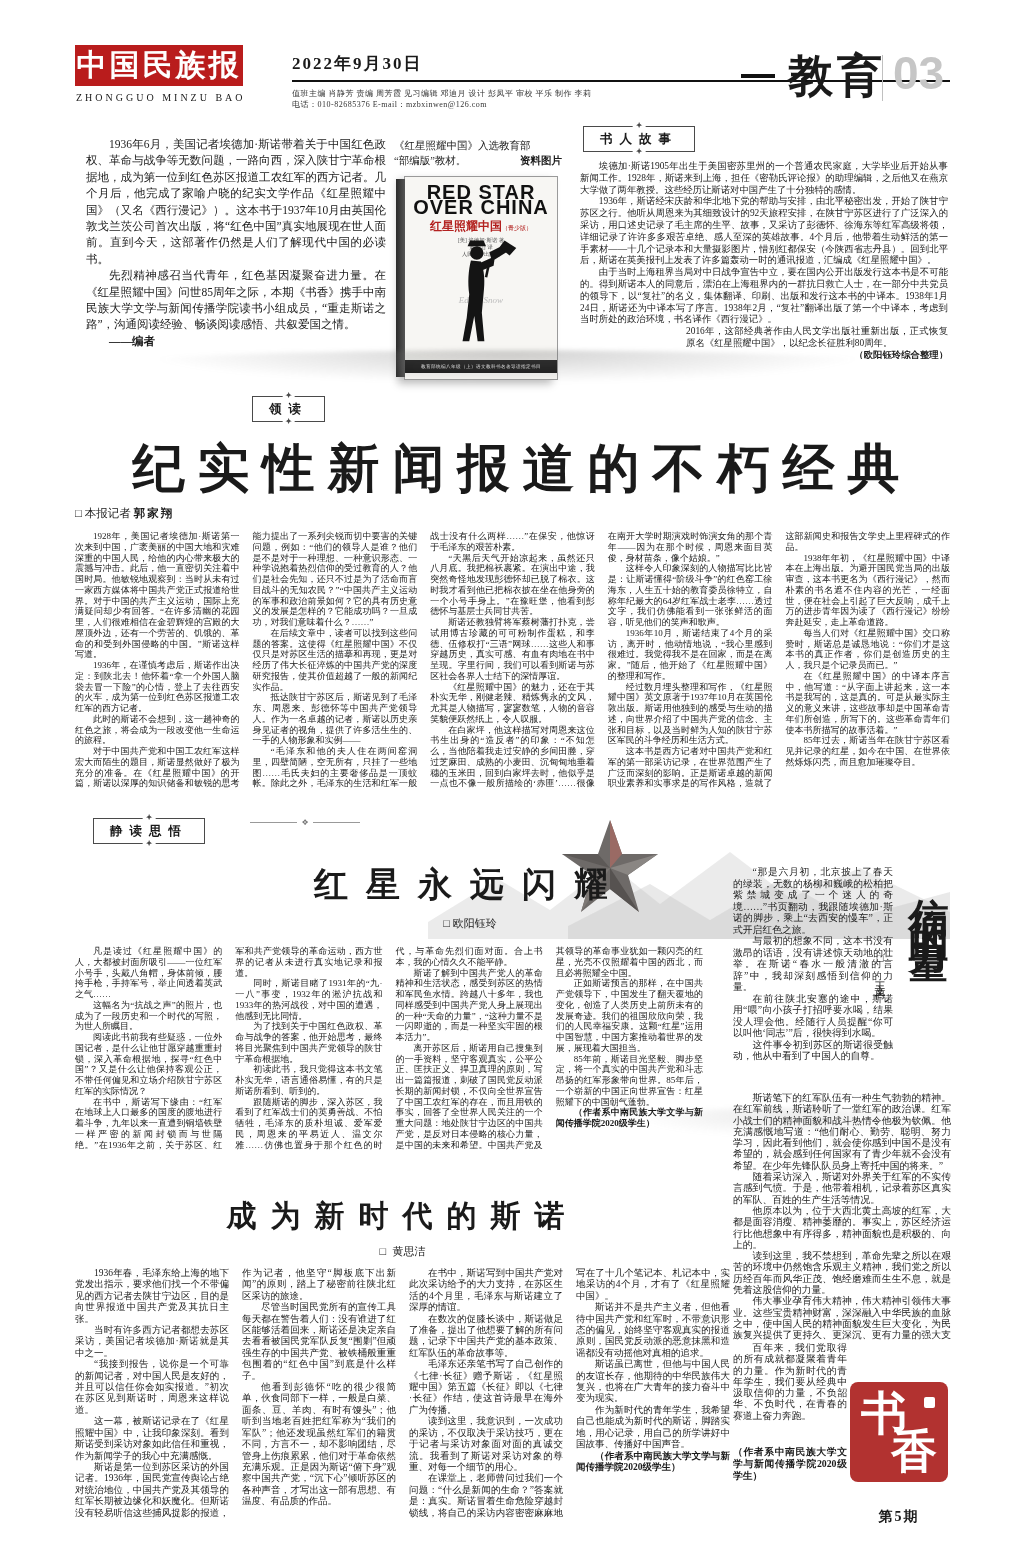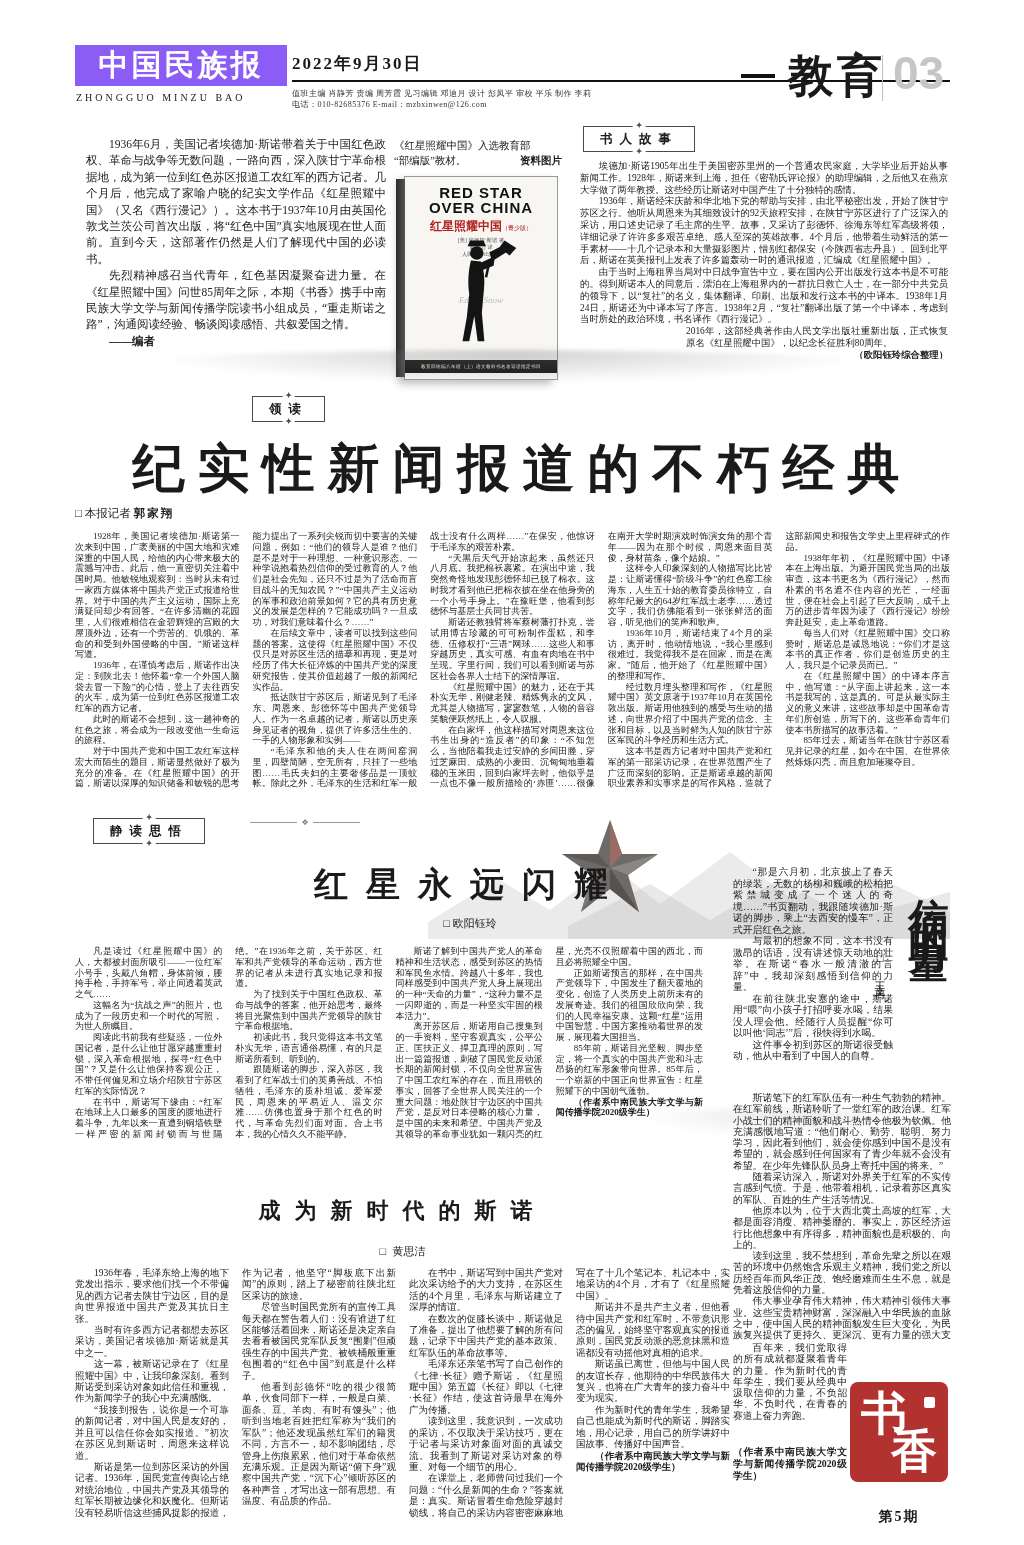--- a/index.html
+++ b/index.html
@@ -1,20 +1,20 @@
 <!DOCTYPE html>
 <html><head>
 <meta charset="utf-8">
 <style>
   html,body{margin:0;padding:0;background:#dcdcdc;}
   .page{position:relative;width:1024px;height:1545px;margin:0 auto;background:#ffffff;overflow:hidden;
         font-family:"Liberation Serif",serif;color:#1a1a1a;}
   .abs{position:absolute;}
   
-  .logo-box{left:75px;top:45px;width:212px;height:41px;background:#8b5cf6;color:#fff;
+  .logo-box{left:75px;top:45px;width:168px;height:41px;background:#b91c1c;color:#fff;
             display:flex;align-items:center;justify-content:center;font-size:30px;font-weight:bold;
             letter-spacing:3px;font-family:"Liberation Serif",serif;}
   .logo-py{left:76px;top:92px;width:210px;font-size:10px;letter-spacing:3px;color:#1a1a1a;}
   .mast-date{left:292px;top:52px;font-size:17px;font-weight:bold;letter-spacing:2px;}
   .mast-rule{left:292px;top:80px;width:658px;height:2px;background:#111;}
   .mast-staff{left:292px;top:88px;font-size:8px;color:#333;letter-spacing:.5px;}
   .mast-contact{left:292px;top:99px;font-size:8px;color:#333;letter-spacing:.5px;}
   .sec-dash{left:741px;top:74px;width:34px;height:4px;background:#111;}
   .sec-name{left:788px;top:46px;font-size:45px;font-weight:900;font-family:"Liberation Sans",sans-serif;letter-spacing:4px;}
   .sec-div{left:882px;top:55px;width:1px;height:46px;background:#c0c0c0;}
@@ -25,21 +25,21 @@
   
   .ednote{left:86px;top:136px;width:300px;height:246px;font-size:11.5px;line-height:16.4px;overflow:hidden;}
   .ednote-sig{text-align:right;font-weight:bold;margin-top:4px;}
   
   .book-cap{left:394px;top:138px;width:168px;font-size:10.5px;line-height:15px;}
   .book-cap .crd{font-weight:bold;float:right;text-align:center;}
   .cover{left:404px;top:176px;width:152px;height:202px;background:#f7f6f3;border:1px solid #9a9a9a;
          box-shadow:-6px 4px 8px rgba(0,0,0,.25);}
   .spine{position:absolute;left:-9px;top:2px;width:9px;height:198px;background:linear-gradient(90deg,#2b2b2b,#555);}
   .cov-en{margin-top:8px;text-align:center;font-family:"Liberation Sans",sans-serif;font-weight:900;
-          font-size:15px;line-height:15px;letter-spacing:1px;color:#111;}
+          font-size:20px;line-height:15px;letter-spacing:1px;color:#111;}
   .cov-cn{text-align:center;color:#b3211f;font-weight:bold;font-size:12px;margin-top:3px;}
   .cov-ed{font-size:6px;color:#b3211f;font-weight:normal;}
   .cov-auth{text-align:center;font-size:5.5px;color:#555;margin-top:2px;line-height:7px;}
   .cov-sig{position:absolute;left:50%;top:118px;transform:translateX(-50%);font-style:italic;
            color:#bdbdbd;font-size:9px;white-space:nowrap;}
   .cov-band{position:absolute;left:0;bottom:6px;width:100%;height:13px;background:#1a1a1a;color:#eee;
             font-size:4.6px;display:flex;align-items:center;justify-content:center;letter-spacing:.4px;}
   .bugler{position:absolute;left:34px;top:58px;}
   
   .badge{position:absolute;border:1px solid #4a4a4a;background:#fff;padding:4px 16px 3px;
@@ -78,21 +78,21 @@
   .faith-bot{left:733px;top:1342px;width:114px;height:102px;font-size:9.8px;line-height:11.3px;overflow:hidden;}
   .faith-credit{left:733px;top:1446px;width:114px;font-size:9.8px;line-height:12px;font-weight:bold;text-align:justify;}
   
   .stamp{left:851px;top:1383px;width:96px;height:98px;background:#b23230;border-radius:7px;color:#fff;
          box-shadow:0 0 0 1px #b23230;}
   .stamp .c1{position:absolute;left:10px;top:0px;font-size:46px;font-weight:bold;}
   .stamp .c2{position:absolute;right:10px;bottom:-2px;font-size:46px;font-weight:bold;}
   .stamp .seal{position:absolute;right:12px;top:14px;width:11px;height:11px;background:#fff;border-radius:2px;}
   .issue{left:851px;top:1508px;width:96px;text-align:center;font-size:14px;font-weight:bold;letter-spacing:2px;}
   
-  .snow-title{left:75px;top:1196px;width:655px;text-align:center;font-size:22px;font-weight:bold;
+  .snow-title{left:75px;top:1196px;width:655px;text-align:center;font-size:30px;font-weight:bold;
               letter-spacing:14px;white-space:nowrap;}
   .snow-by{left:75px;top:1244px;width:655px;text-align:center;font-size:11px;font-family:Liberation Mono, monospace;}
   .snow-body{left:75px;top:1268px;width:655px;height:274px;column-count:4;column-gap:13px;
              font-size:9.5px;line-height:11.4px;overflow:hidden;}
   
   .swoosh{left:55px;top:350px;width:905px;height:44px;border-radius:50%;
           background:radial-gradient(ellipse 55% 90% at 50% 10%,rgba(110,110,110,.30),rgba(255,255,255,0) 72%);
           filter:blur(2px);}
   .swoosh2{left:600px;top:1108px;width:360px;height:30px;border-radius:50%;
           background:radial-gradient(ellipse 55% 90% at 50% 30%,rgba(140,140,140,.18),rgba(255,255,255,0) 72%);
@@ -234,20 +234,21 @@
     <polygon points="2,36 50,50 38,36" fill="#5d5957"></polygon>
   </svg>
   <h2 class="abs refl-title" style="margin:0;">红星永远闪耀</h2>
   <div class="abs refl-by">□ 欧阳钰玲</div>
   <div class="abs refl-body btxt">
     <div>
         <p>凡是读过《红星照耀中国》的人，大都被封面所吸引——一位红军小号手，头戴八角帽，身体前倾，腰挎手枪，手持军号，举止间透着英武之气……</p>
         <p>这幅名为“抗战之声”的照片，也成为了一段历史和一个时代的写照，为世人所瞩目。</p>
         <p>阅读此书前我有些疑惑，一位外国记者，是什么让他甘愿穿越重重封锁，深入革命根据地，探寻“红色中国”？又是什么让他保持客观公正，不带任何偏见和立场介绍陕甘宁苏区红军的实际情况？</p>
         <p>在书中，斯诺写下缘由：“红军在地球上人口最多的国度的腹地进行着斗争，九年以来一直遭到铜墙铁壁一样严密的新闻封锁而与世隔绝。”在1936年之前，关于苏区、红军和共产党领导的革命运动，西方世界的记者从未进行真实地记录和报道。</p>
+        <p>同时，斯诺目睹了1931年的“九·一八”事变，1932年的淞沪抗战和1933年的热河战役，对中国的遭遇，他感到无比同情。</p>
         <p>为了找到关于中国红色政权、革命与战争的答案，他开始思考，最终将目光聚焦到中国共产党领导的陕甘宁革命根据地。</p>
         <p>初读此书，我只觉得这本书文笔朴实无华，语言通俗易懂，有的只是斯诺所看到、听到的。</p>
         <p>跟随斯诺的脚步，深入苏区，我看到了红军战士们的英勇善战、不怕牺牲，毛泽东的质朴坦诚、爱军爱民，周恩来的平易近人、温文尔雅……仿佛也置身于那个红色的时代，与革命先烈们面对面。合上书本，我的心情久久不能平静。</p>
         <p>斯诺了解到中国共产党人的革命精神和生活状态，感受到苏区的热情和军民鱼水情。跨越八十多年，我也同样感受到中国共产党人身上展现出的一种“天命的力量”，“这种力量不是一闪即逝的，而是一种坚实牢固的根本活力”。</p>
         <p>离开苏区后，斯诺用自己搜集到的一手资料，坚守客观真实，公平公正、匡扶正义、捍卫真理的原则，写出一篇篇报道，刺破了国民党反动派长期的新闻封锁，不仅向全世界宣告了中国工农红军的存在，而且用铁的事实，回答了全世界人民关注的一个重大问题：地处陕甘宁边区的中国共产党，是反对日本侵略的核心力量，是中国的未来和希望。中国共产党及其领导的革命事业犹如一颗闪亮的红星，光亮不仅照耀着中国的西北，而且必将照耀全中国。</p>
         <p>正如斯诺预言的那样，在中国共产党领导下，中国发生了翻天覆地的变化，创造了人类历史上前所未有的发展奇迹。我们的祖国欣欣向荣，我们的人民幸福安康。这颗“红星”运用中国智慧，中国方案推动着世界的发展，展现着大国担当。</p>
         <p>85年前，斯诺目光坚毅、脚步坚定，将一个真实的中国共产党和斗志昂扬的红军形象带向世界。85年后，一个崭新的中国正向世界宣告：红星照耀下的中国朝气蓬勃。</p>
       </div>
     <p class="credit">（作者系中南民族大学文学与新闻传播学院2020级学生）</p>
   </div>
@@ -285,22 +286,22 @@
     <span class="c2">香</span>
   </div>
   <div class="abs issue">第5期</div>
 
   <h2 class="abs snow-title" style="margin:0;">成为新时代的斯诺</h2>
   <div class="abs snow-by">□ 黄思洁</div>
   <div class="abs snow-body btxt">
     <div>
         <p>1936年春，毛泽东给上海的地下党发出指示，要求他们找一个不带偏见的西方记者去陕甘宁边区，目的是向世界报道中国共产党及其抗日主张。</p>
         <p>当时有许多西方记者都想去苏区采访，美国记者埃德加·斯诺就是其中之一。</p>
+        <p>“我接到报告，说你是一个可靠的新闻记者，对中国人民是友好的，并且可以信任你会如实报道。”初次在苏区见到斯诺时，周恩来这样说道。</p>
         <p>这一幕，被斯诺记录在了《红星照耀中国》中，让我印象深刻。看到斯诺受到采访对象如此信任和重视，作为新闻学子的我心中充满感慨。</p>
-        <p>“我接到报告，说你是一个可靠的新闻记者，对中国人民是友好的，并且可以信任你会如实报道。”初次在苏区见到斯诺时，周恩来这样说道。</p>
         <p>斯诺是第一位到苏区采访的外国记者。1936年，国民党宣传舆论占绝对统治地位，中国共产党及其领导的红军长期被边缘化和妖魔化。但斯诺没有轻易听信这些捕风捉影的报道，作为记者，他坚守“脚板底下出新闻”的原则，踏上了秘密前往陕北红区采访的旅途。</p>
         <p>尽管当时国民党所有的宣传工具每天都在警告着人们：没有谁进了红区能够活着回来，斯诺还是决定亲自去看看被国民党军队反复“围剿”但顽强生存的中国共产党、被铁桶般重重包围着的“红色中国”到底是什么样子。</p>
         <p>他看到彭德怀“吃的很少很简单，伙食同部下一样，一般是白菜、面条、豆、羊肉、有时有馒头”；他听到当地老百姓把红军称为“我们的军队”；他还发现虽然红军们的籍贯不同，方言不一，却不影响团结，尽管身上伤痕累累，他们对于革命依然充满乐观。正是因为斯诺“俯下身”观察中国共产党，“沉下心”倾听苏区的各种声音，才写出这一部有思想、有温度、有品质的作品。</p>
         <p>在书中，斯诺写到中国共产党对此次采访给予的大力支持，在苏区生活的4个月里，毛泽东与斯诺建立了深厚的情谊。</p>
         <p>在数次的促膝长谈中，斯诺做足了准备，提出了他想要了解的所有问题，记录下中国共产党的基本政策、红军队伍的革命故事等。</p>
         <p>毛泽东还亲笔书写了自己创作的《七律·长征》赠予斯诺，《红星照耀中国》第五篇《长征》即以《七律·长征》作结，使这首诗最早在海外广为传播。</p>
         <p>读到这里，我意识到，一次成功的采访，不仅取决于采访技巧，更在于记者与采访对象面对面的真诚交流。我看到了斯诺对采访对象的尊重、对每一个细节的用心。</p>
         <p>在课堂上，老师曾问过我们一个问题：“什么是新闻的生命？”答案就是：真实。斯诺冒着生命危险穿越封锁线，将自己的采访内容密密麻麻地写在了十几个笔记本、札记本中，实地采访的4个月，才有了《红星照耀中国》。</p>
         <p>斯诺并不是共产主义者，但他看待中国共产党和红军时，不带意识形态的偏见，始终坚守客观真实的报道原则，国民党反动派的恶意抹黑和造谣都没有动摇他对真相的追求。</p>
         <p>斯诺虽已离世，但他与中国人民的友谊长存，他期待的中华民族伟大复兴，也将在广大青年的接力奋斗中变为现实。</p>

